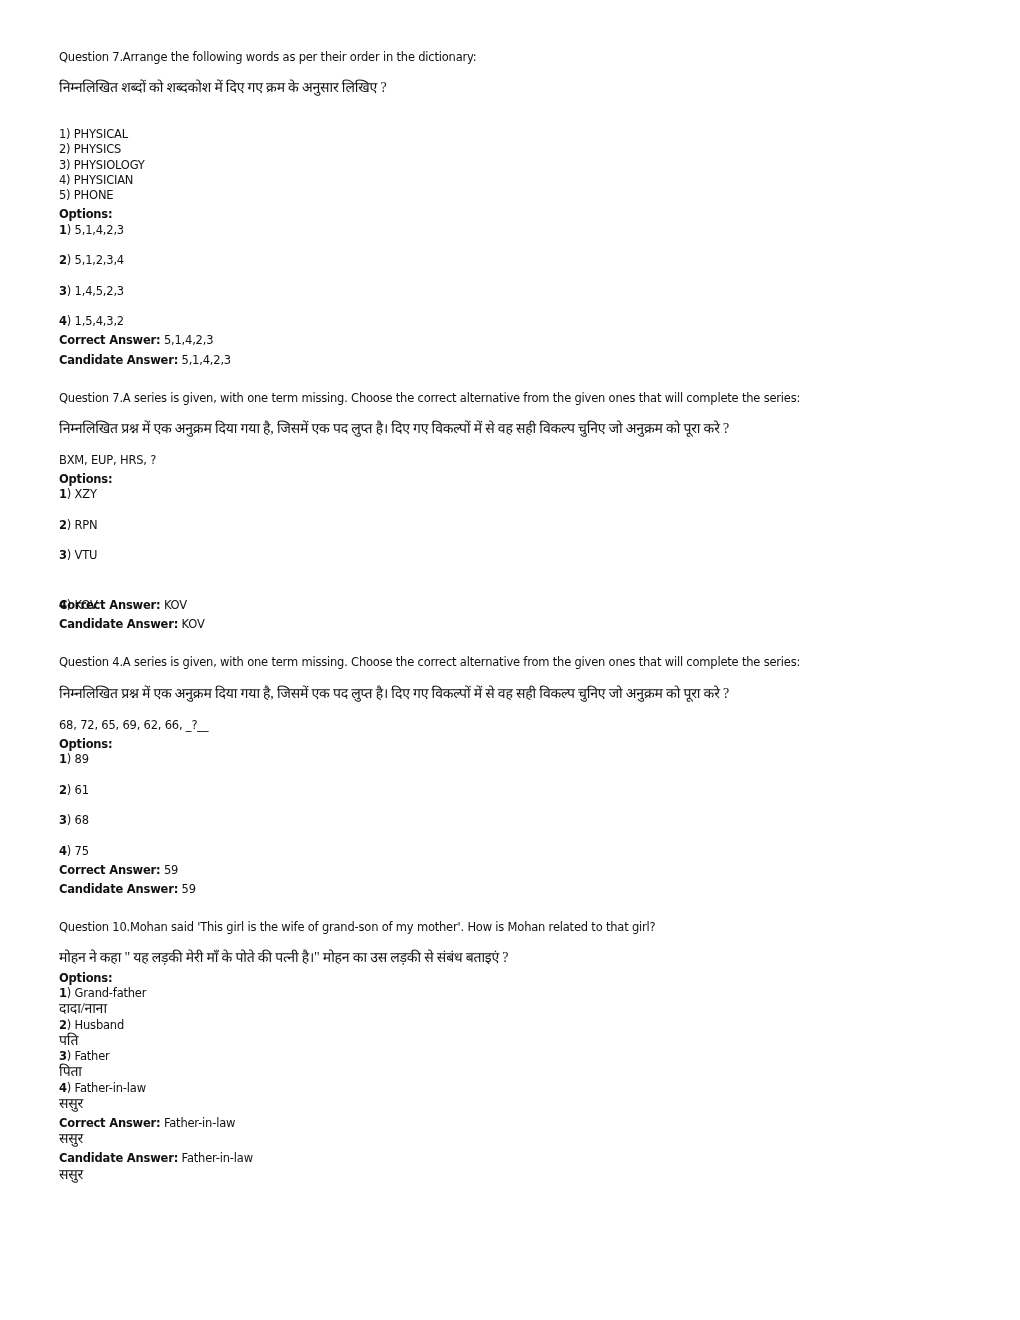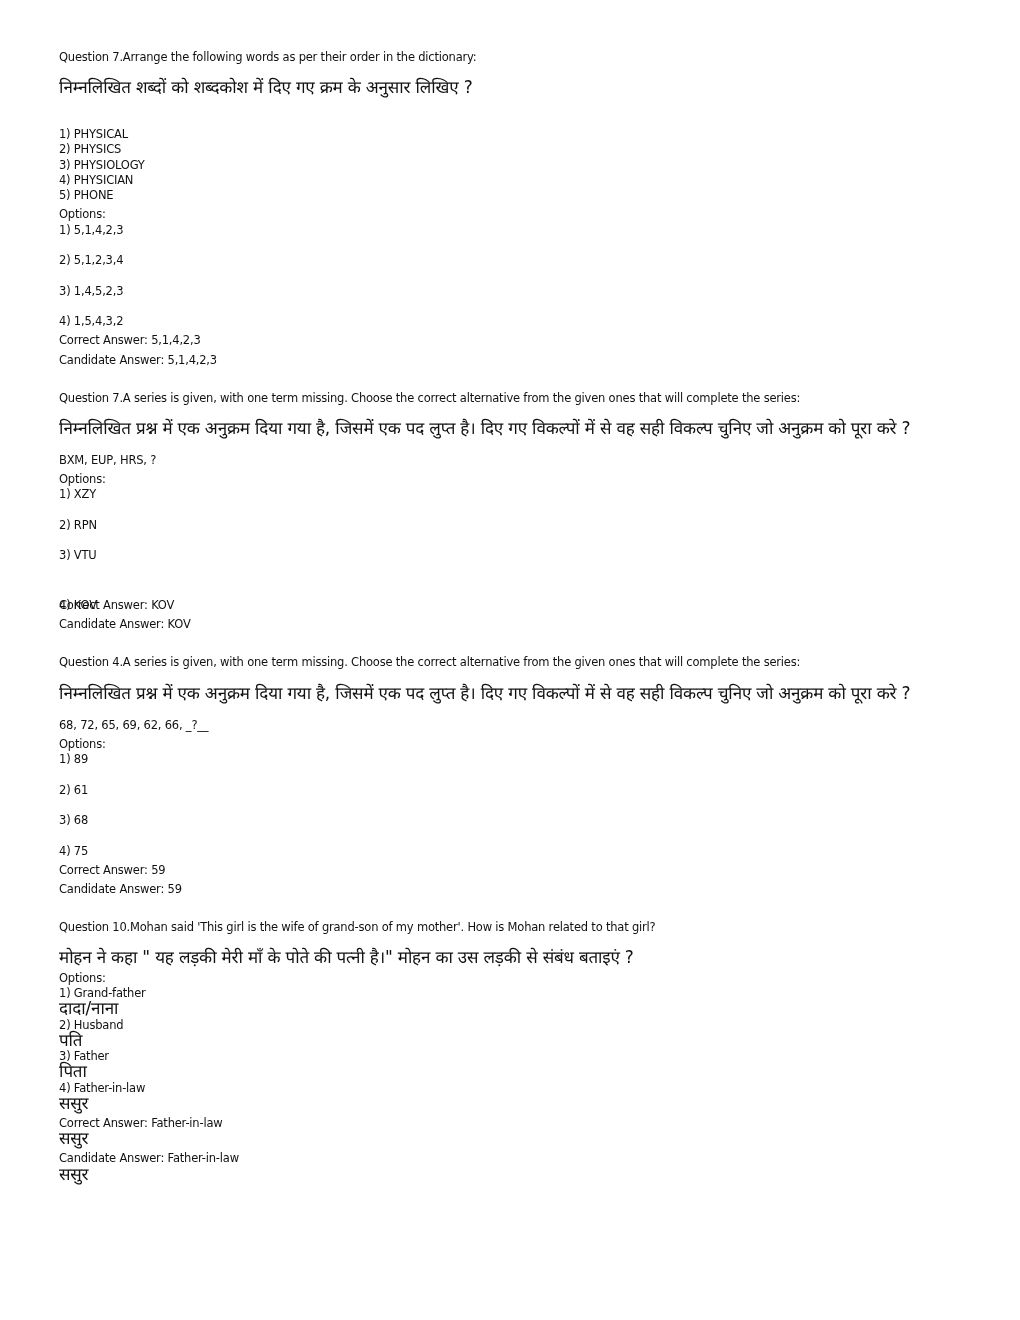--- a/index.html
+++ b/index.html
@@ -9,22 +9,22 @@
     body {
       width: 1020px; height: 1320px;
       position: relative;
       overflow: hidden;
       font-family: "DejaVu Sans", "Liberation Sans", sans-serif;
       font-size: 11.5px;
       color: #111111;
       letter-spacing: -0.2px;
     }
     .line { position: absolute; left: 59px; white-space: nowrap; line-height: 15px; text-align: right; }
-    .b { font-weight: normal; }
-    .hi { font-size: 17px; }
+    .b { font-weight: bold; }
+    .hi { font-size: 14px; font-family: Liberation Serif, serif; }
   </style>
 </head>
 <body>
 
 <div>
   <div class="line" style="top:50px">Question 7.Arrange the following words as per their order in the dictionary:</div>
   <div class="line hi" style="top:80px">निम्नलिखित शब्दों को शब्दकोश में दिए गए क्रम के अनुसार लिखिए ?</div>
   <div class="line" style="top:127px">1) PHYSICAL</div>
   <div class="line" style="top:142px">2) PHYSICS</div>
   <div class="line" style="top:158px">3) PHYSIOLOGY</div>

